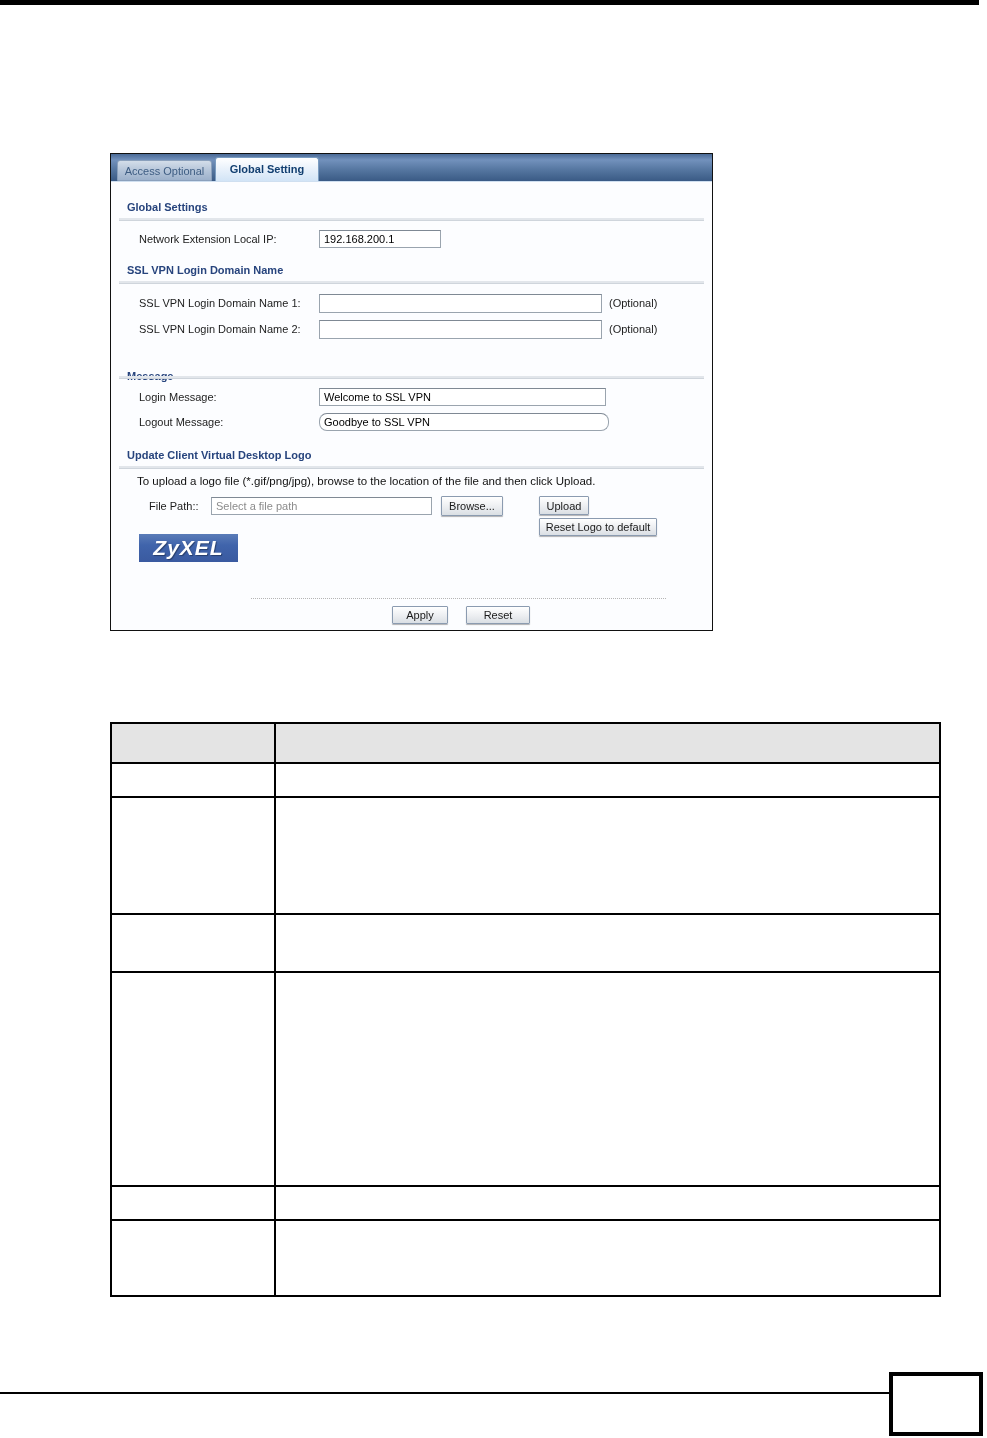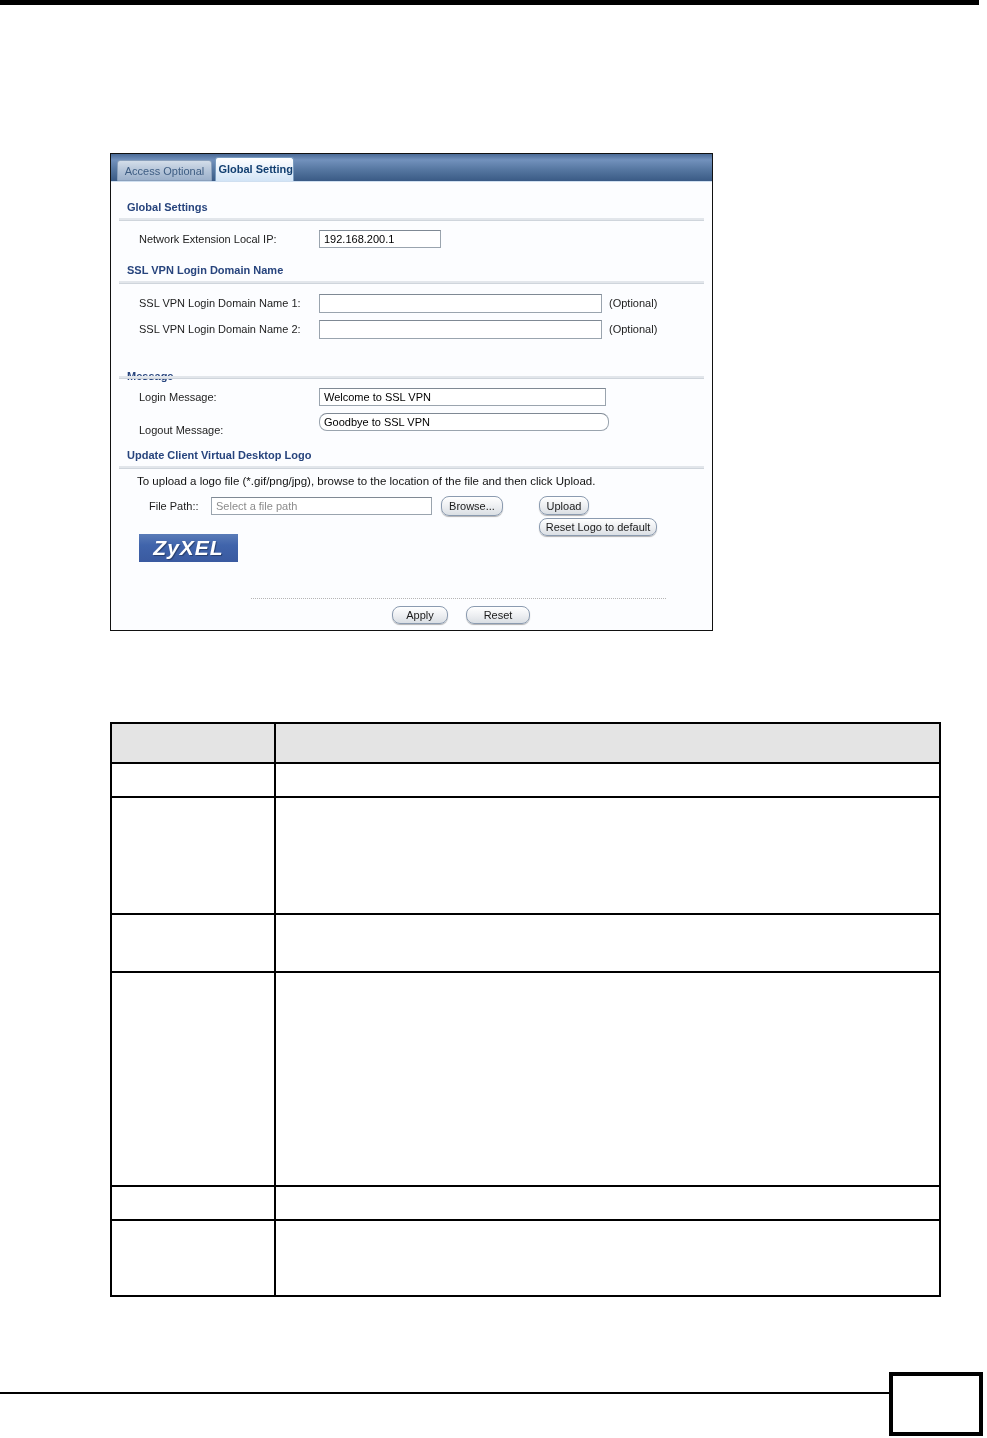--- a/index.html
+++ b/index.html
@@ -13,36 +13,36 @@
   .panel{position:absolute;left:110px;top:153px;width:603px;height:478px;
          border:1px solid #111;background:#fcfdff;box-sizing:border-box;}
   .tabbar{position:relative;height:27px;
           background:linear-gradient(180deg,#4a6a96 0%,#7291bc 22%,#54759f 60%,#3a5a85 100%);
           border-bottom:1px solid #cfdff0;}
   .tab{position:absolute;bottom:0;box-sizing:border-box;text-align:center;
        font-size:11px;border-radius:3px 3px 0 0;cursor:default;}
   .tab.inactive{left:6px;width:95px;height:21px;line-height:20px;
        background:linear-gradient(180deg,#d3dde9 0%,#b5c5d9 50%,#9db1cb 100%);
        border:1px solid #8aa0bc;color:#3d5c82;}
-  .tab.active{left:104px;width:79px;height:24px;line-height:23px;font-weight:bold;
+  .tab.active{left:104px;width:104px;height:24px;line-height:23px;font-weight:bold;
        background:linear-gradient(180deg,#ffffff 0%,#eaf2fb 45%,#d2e4f6 100%);
-       border:1px solid #7a9cc0;border-bottom:none;color:#123f70;text-align:right;}
+       border:1px solid #7a9cc0;border-bottom:none;color:#123f70;}
 
   .sec-title{position:absolute;left:16px;font-size:11px;font-weight:bold;color:#27447d;}
   .sec-rule{position:absolute;left:8px;right:8px;height:3px;background:#e2e6eb;
             box-shadow:inset 0 -1px 0 #cfd5dc;}
   .fld-label{position:absolute;font-size:11px;color:#1c1c1c;white-space:nowrap;}
   .note{position:absolute;font-size:11px;color:#1c1c1c;}
   .tbx{position:absolute;box-sizing:border-box;height:18px;border:1px solid #9aa4ae;
        border-top-color:#7f8994;background:#fff;font-family:"Liberation Sans",sans-serif;
        font-size:11px;color:#000;padding:3px 4px;}
   .tbx::placeholder{color:#8c8c8c;opacity:1;}
   .btn{position:absolute;box-sizing:border-box;font-family:"Liberation Sans",sans-serif;
        font-size:11px;color:#1a1a1a;background:linear-gradient(180deg,#ffffff 0%,#eceef1 55%,#dadfe4 100%);
-       border:1px solid #8b9bb0;border-radius:8px;box-shadow:0 1px 1px rgba(0,0,0,.3);
+       border:1px solid #8b9bb0;border-radius:1px;box-shadow:0 1px 1px rgba(0,0,0,.3);
        padding:0;cursor:pointer;}
   .instructions{position:absolute;left:26px;font-size:11.5px;color:#111;white-space:nowrap;}
   .zyxel{position:absolute;left:28px;width:99px;height:28px;
          background:linear-gradient(180deg,#5a7cb8 0%,#4064ab 40%,#3a5aa0 100%);
          color:#fff;font-weight:bold;font-style:italic;font-size:21px;
          text-align:center;line-height:27px;letter-spacing:1px;
          text-shadow:1px 1px 1px rgba(0,0,0,.35);}
   .dotted-sep{position:absolute;border-top:1px dotted #b5b5b5;height:0;}
 
   
@@ -89,21 +89,21 @@
     <div class="fld-label" style="left:28px;top:169px;">SSL VPN Login Domain Name 2:</div>
     <input class="tbx" style="left: 208px; top: 166px; width: 283px; height: 19px;" type="text" value="">
     <div class="note" style="left:498px;top:169px;">(Optional)</div>
 
     <div class="sec-title" style="top:216px;">Message</div>
     <div class="sec-rule" style="top:222px;"></div>
 
     <div class="fld-label" style="left:28px;top:237px;">Login Message:</div>
     <input class="tbx" style="left: 208px; top: 234px; width: 287px;" type="text" value="Welcome to SSL VPN">
 
-    <div class="fld-label" style="left:28px;top:270px;">Logout Message:</div>
+    <div class="fld-label" style="left:28px;top:262px;">Logout Message:</div>
     <input class="tbx" style="left: 208px; top: 259px; width: 290px; border-radius: 8px;" type="text" value="Goodbye to SSL VPN">
 
     <div class="sec-title" style="top:295px;">Update Client Virtual Desktop Logo</div>
     <div class="sec-rule" style="top:312px;"></div>
 
     <div class="instructions" style="top:321px;">To upload a logo file (*.gif/png/jpg), browse to the location of the file and then click Upload.</div>
 
     <div class="fld-label" style="left:38px;top:346px;">File Path::</div>
     <input class="tbx" style="left: 100px; top: 343px; width: 221px;" type="text" placeholder="Select a file path">
     <button class="btn" style="left:330px;top:342px;width:62px;height:20px;">Browse...</button>

